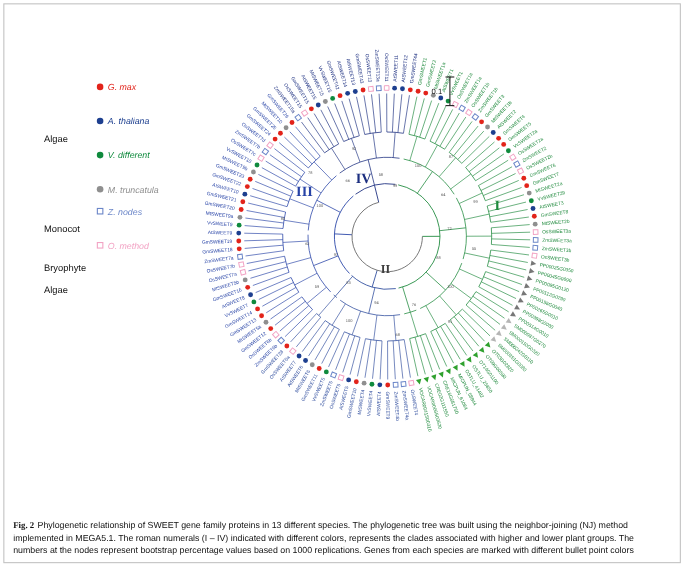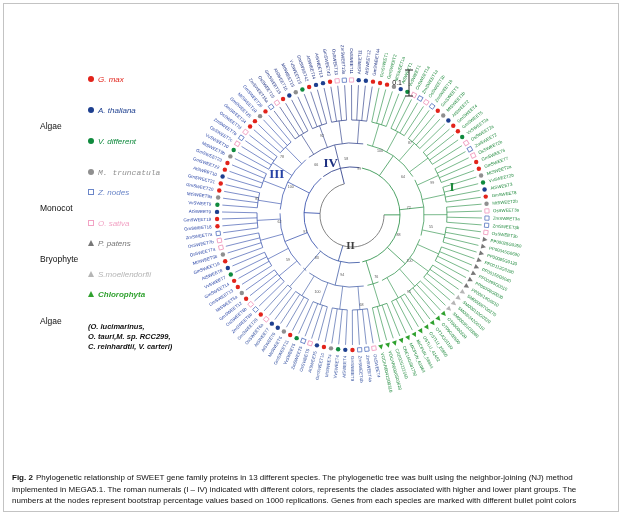--- a/index.html
+++ b/index.html
@@ -15,21 +15,21 @@
   .lg-label.bold { font-weight:bold; }
   .mk { display:inline-block; flex:none; }
   .mk-dot { width:6px; height:6px; border-radius:50%; }
   .mk-open-square { width:6px; height:6px; border:1.4px solid #000; background:#fff; }
   .mk-triangle { width:0; height:0; border-left:3.5px solid transparent;
                  border-right:3.5px solid transparent; border-bottom:6.5px solid #000; }
   .lg-note { font-size:7.5px; font-weight:bold; font-style:italic; color:#111;
              margin-top:2px; line-height:1.35; white-space:nowrap; }
   .caption { position:absolute; left:12px; right:14px; bottom:9px; font-size:8px;
              line-height:1.4; color:#111; z-index:2; }
-  .cap-label { font-weight:bold; margin-right:3px; }
+  .cap-label { font-weight:bold; margin-right:3px;font-family:Liberation Serif, serif; }
   #tree { position:absolute; left:0; top:0; z-index:1; }
 </style>
 </head>
 <body>
 
 <div class="frame"></div>
 
 <div class="legend" id="legend">
     <div class="lg-group">
       <div class="lg-name">Algae</div>
@@ -41,63 +41,42 @@
         <div class="lg-item">
           <span class="mk mk-dot" style="background: rgb(29, 63, 143);"></span>
           <span class="lg-label" style="color: rgb(29, 63, 143);">A. thaliana</span>
         </div>
         <div class="lg-item">
           <span class="mk mk-dot" style="background: rgb(15, 138, 61);"></span>
           <span class="lg-label" style="color: rgb(15, 138, 61);">V. different</span>
         </div>
         <div class="lg-item">
           <span class="mk mk-dot" style="background: rgb(143, 143, 143);"></span>
-          <span class="lg-label" style="color: rgb(143, 143, 143); font-family: Liberation Mono, monospace;">M. truncatula</span>
+          <span class="lg-label" style="color: rgb(143, 143, 143);">M. truncatula</span>
         </div>
       </div>
     </div>
     <div class="lg-group">
       <div class="lg-name">Monocot</div>
       <div class="lg-items">
         <div class="lg-item">
           <span class="mk mk-open-square" style="border-color: rgb(107, 134, 200);"></span>
           <span class="lg-label" style="color: rgb(107, 134, 200);">Z. nodes</span>
         </div>
         <div class="lg-item">
           <span class="mk mk-open-square" style="border-color: rgb(242, 163, 196);"></span>
-          <span class="lg-label" style="color: rgb(242, 163, 196);">O. sativa</span>
+          <span class="lg-label" style="color: rgb(242, 163, 196);">O. method</span>
         </div>
       </div>
     </div>
     <div class="lg-group">
       <div class="lg-name">Bryophyte</div>
-      <div class="lg-items">
-        <div class="lg-item">
-          <span class="mk mk-triangle" style="border-bottom-color: rgb(119, 119, 119);"></span>
-          <span class="lg-label" style="color: rgb(119, 119, 119);">P. patens</span>
-        </div>
-        <div class="lg-item">
-          <span class="mk mk-triangle" style="border-bottom-color: rgb(181, 181, 181);"></span>
-          <span class="lg-label" style="color: rgb(181, 181, 181);">S.moellendorfii</span>
-        </div>
-      </div>
     </div>
     <div class="lg-group">
       <div class="lg-name">Algae</div>
-      <div class="lg-items">
-        <div class="lg-item">
-          <span class="mk mk-triangle" style="border-bottom-color: rgb(47, 161, 46);"></span>
-          <span class="lg-label bold" style="color: rgb(47, 161, 46);">Chlorophyta</span>
-        </div>
-        <div class="lg-note">
-          <div>(O. lucimarinus,</div>
-          <div>O. tauri,M. sp. RCC299,</div>
-          <div>C. reinhardtii, V. carteri)</div>
-        </div>
-      </div>
     </div>
   </div>
 
 <svg id="tree" width="622" height="515" viewBox="0 0 622 515">
     <g>
       <line x1="371.7516106276871" y1="122.07597793028846" x2="379.02851980630874" y2="87.84081190460526" stroke="#1f8a3d" stroke-width="0.6"></line>
       <line x1="376.66923513418624" y1="123.25890322274194" x2="385.75790070993907" y2="89.45955177848896" stroke="#1f8a3d" stroke-width="0.6"></line>
       <line x1="381.51693201347206" y1="124.70187862135742" x2="392.39159117633017" y2="91.43414969238384" stroke="#1f8a3d" stroke-width="0.6"></line>
       <line x1="386.280959942055" y1="126.40081385559336" x2="398.91078728912794" y2="93.75900843396985" stroke="#1f8a3d" stroke-width="0.6"></line>
       <line x1="390.94781476517676" y1="128.35089310894497" x2="405.2970096786629" y2="96.42753793855627" stroke="#1f8a3d" stroke-width="0.6"></line>

